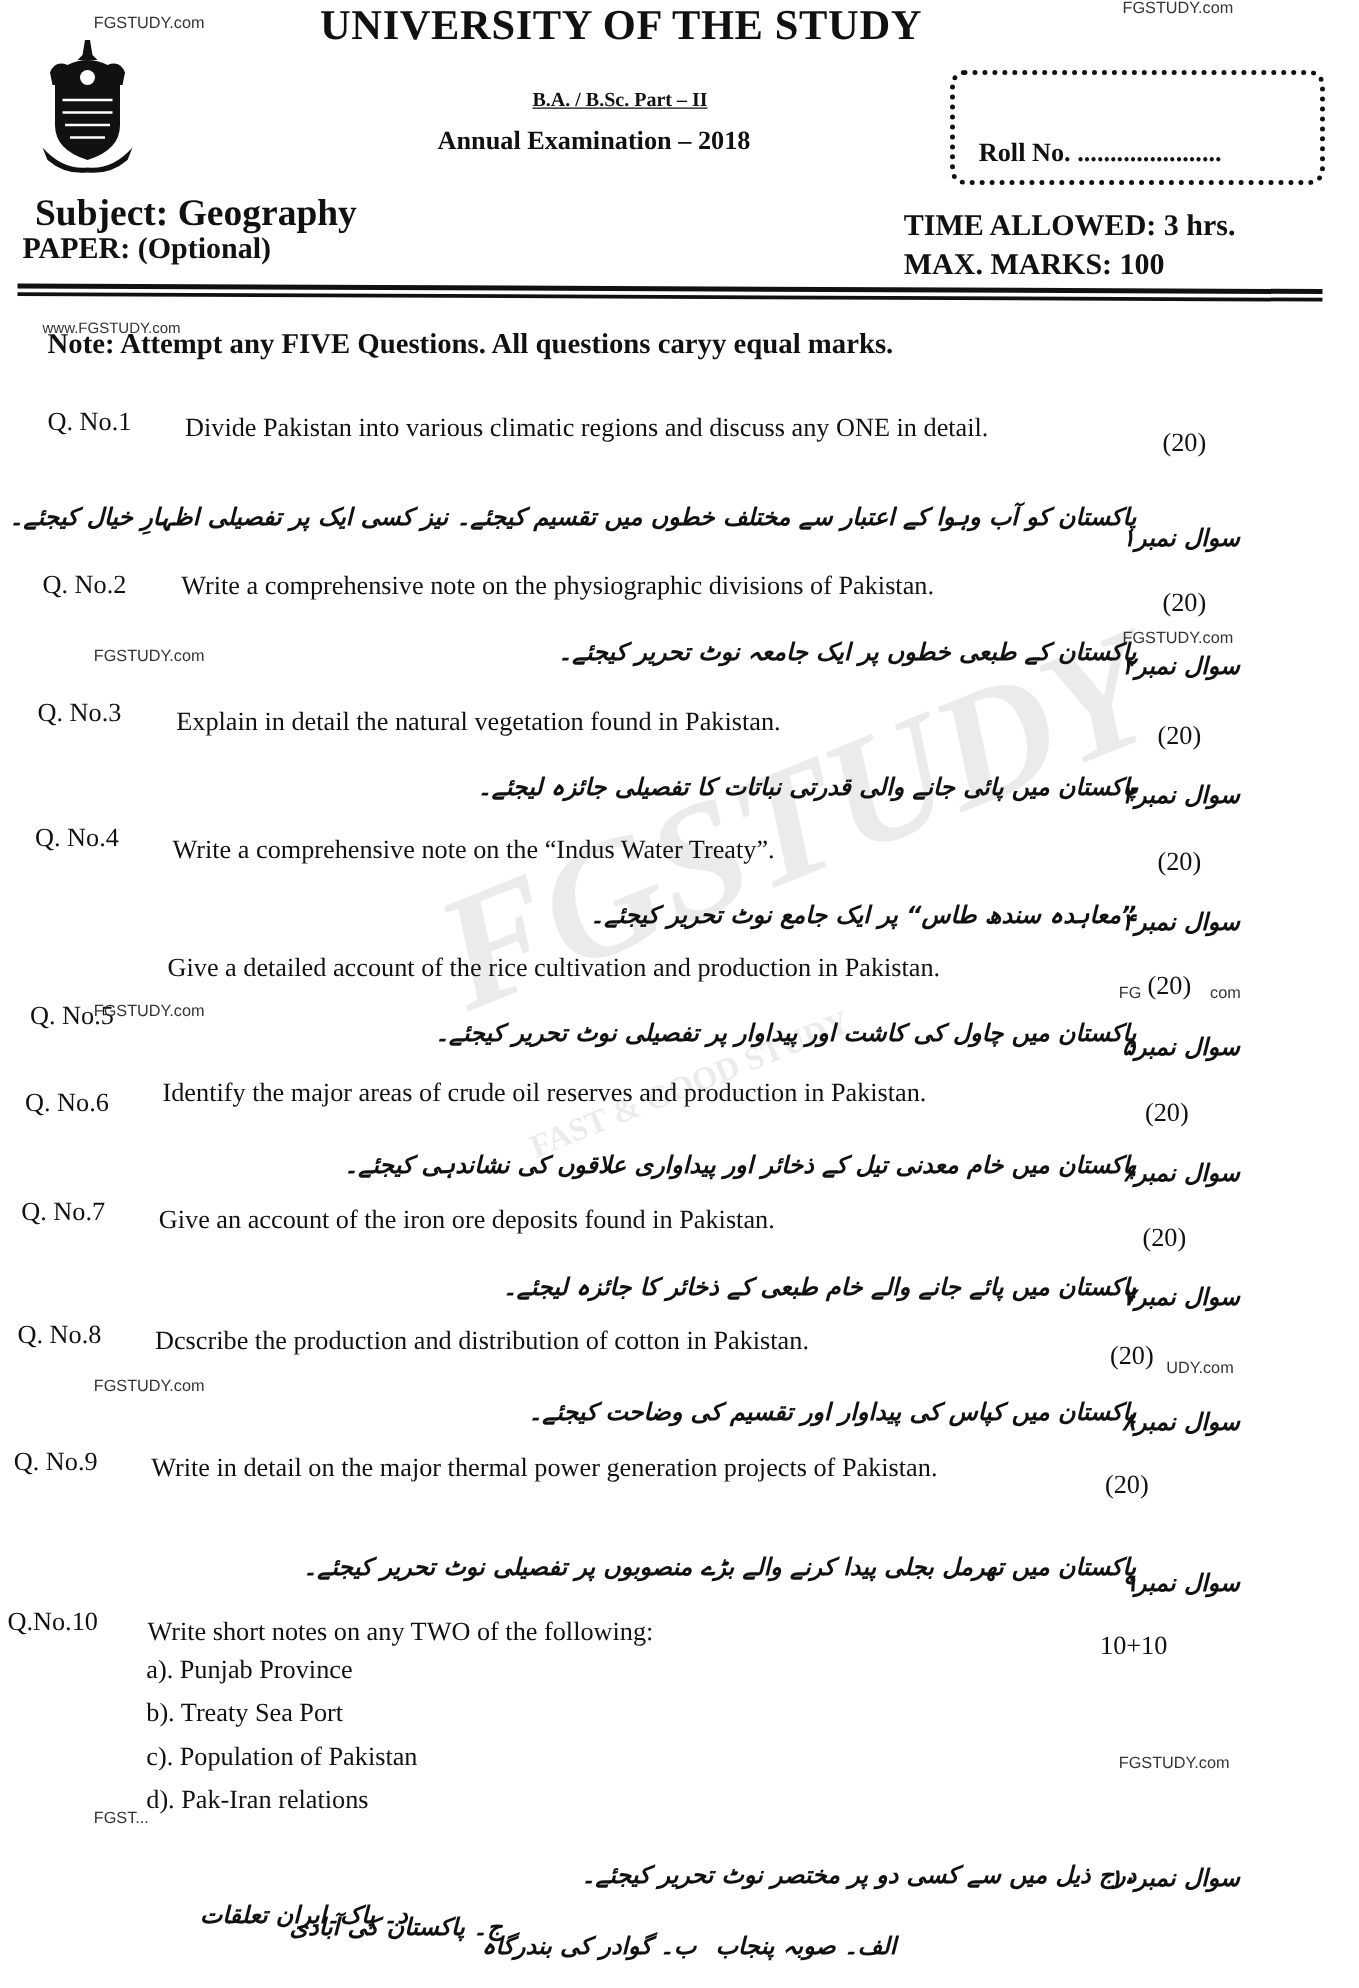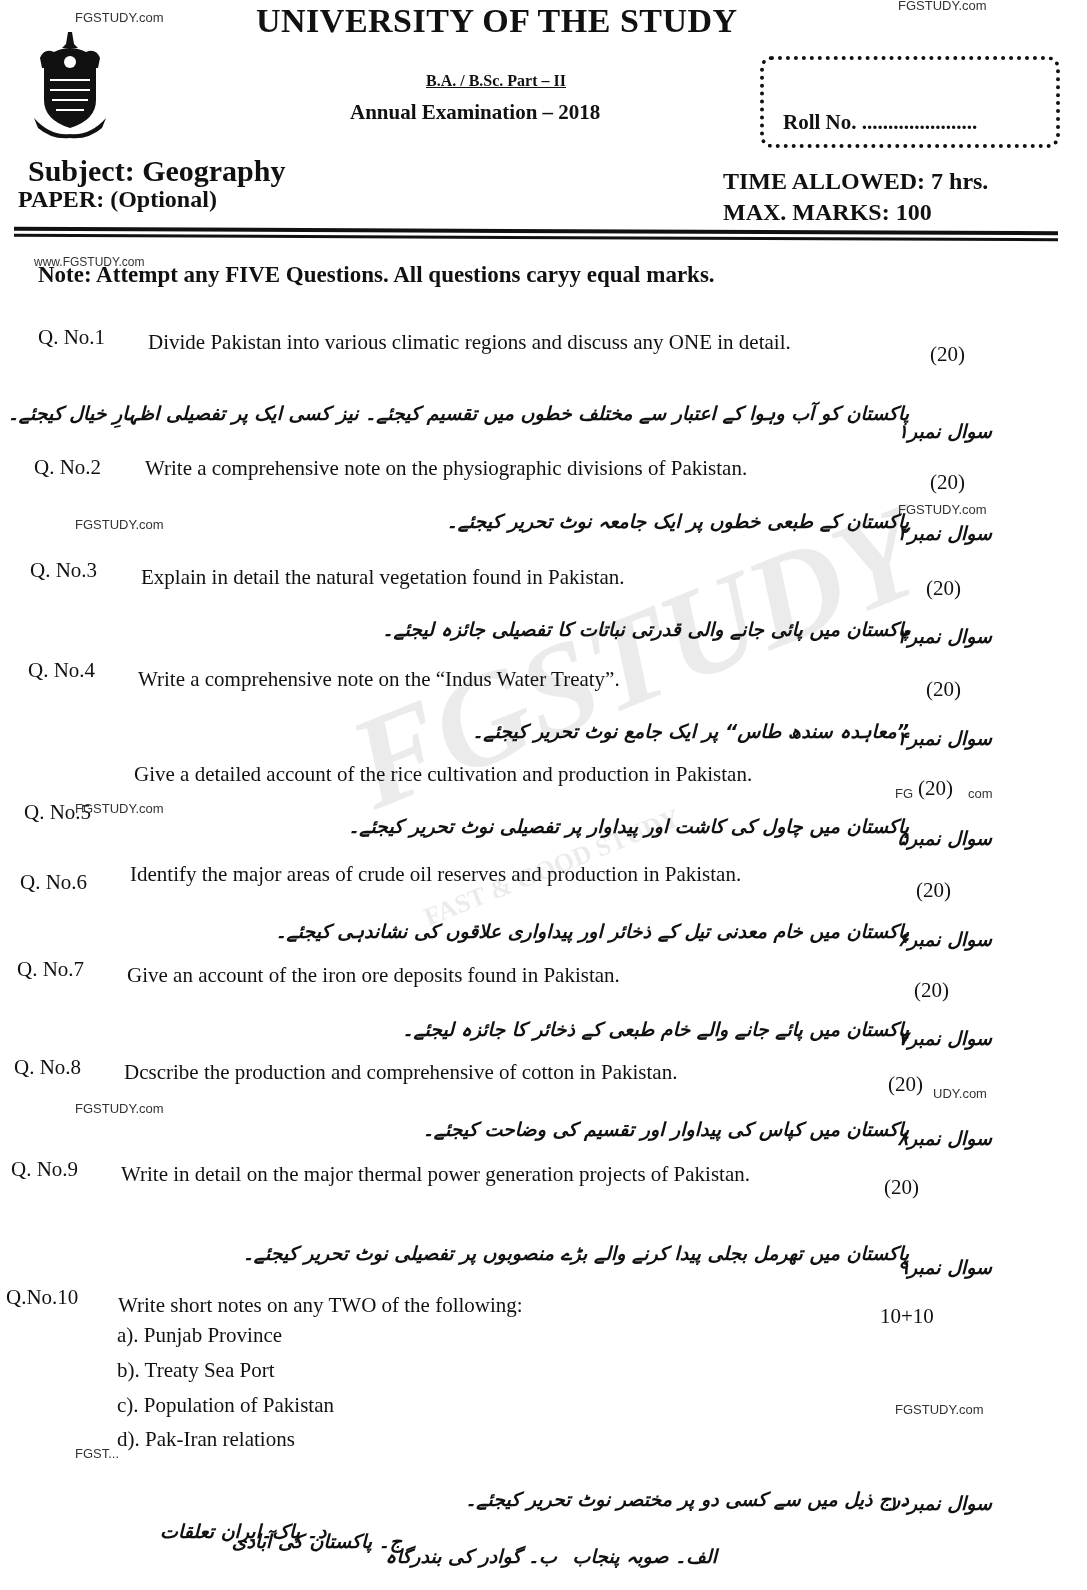--- a/index.html
+++ b/index.html
@@ -45,21 +45,21 @@
 
 <div class="abs title" style="left:256px; top:2px;">UNIVERSITY OF THE STUDY</div>
 <div class="abs bold" style="left:385px; top:72px; font-size:16px; text-decoration:underline;margin-left:41px;">B.A. / B.Sc. Part – II</div>
 <div class="abs bold" style="left:350px; top:100px; font-size:21px;">Annual Examination – 2018</div>
 
 <div class="abs rollbox" style="left:760px; top:56px; width:292px; height:84px;"></div>
 <div class="abs bold" style="left:783px; top:110px; font-size:21px;">Roll No. ......................</div>
 
 <div class="abs bold" style="left:28px; top:154px; font-size:30px;">Subject: Geography</div>
 <div class="abs bold" style="left:18px; top:186px; font-size:24px;">PAPER: (Optional)</div>
-<div class="abs bold" style="left:723px; top:168px; font-size:24px;">TIME ALLOWED: 7 hrs.</div>
+<div class="abs bold" style="left:723px; top:168px; font-size:24px;">TIME ALLOWED: 3 hrs.</div>
 <div class="abs bold" style="left:723px; top:199px; font-size:24px;">MAX. MARKS: 100</div>
 
 <div class="abs rule" style="left:14px; top:229px; width:1044px; height:4px; transform:rotate(0.25deg);"></div>
 <div class="abs rule" style="left:14px; top:236px; width:1044px; height:3px; transform:rotate(0.25deg);"></div>
 
 <div class="abs wm" style="left:34px; top:255px; font-size:12px;">www.FGSTUDY.com</div>
 <div class="abs bold" style="left:38px; top:262px; font-size:23px;">Note: Attempt any FIVE Questions. All questions caryy equal marks.</div>
 
 <div class="abs q-num" style="left:38px; top:325px;">Q. No.1</div>
 <div class="abs q-text" style="left:148px; top:330px; width:745px; text-align:justify;">Divide Pakistan into various climatic regions and discuss any ONE in detail.</div>
@@ -102,21 +102,21 @@
 <div class="abs urdu-label" style="right:95px; top:928px;">سوال نمبر۶</div>
 <div class="abs urdu" style="right:178px; top:920px;">پاکستان میں خام معدنی تیل کے ذخائر اور پیداواری علاقوں کی نشاندہی کیجئے۔</div>
 
 <div class="abs q-num" style="left:17px; top:957px;">Q. No.7</div>
 <div class="abs q-text" style="left:127px; top:963px;">Give an account of the iron ore deposits found in Pakistan.</div>
 <div class="abs marks" style="left:914px; top:978px;">(20)</div>
 <div class="abs urdu-label" style="right:95px; top:1027px;">سوال نمبر۷</div>
 <div class="abs urdu" style="right:178px; top:1018px;">پاکستان میں پائے جانے والے خام طبعی کے ذخائر کا جائزہ لیجئے۔</div>
 
 <div class="abs q-num" style="left:14px; top:1055px;">Q. No.8</div>
-<div class="abs q-text" style="left:124px; top:1060px;">Dcscribe the production and comprehensive of cotton in Pakistan.</div>
+<div class="abs q-text" style="left:124px; top:1060px;">Dcscribe the production and distribution of cotton in Pakistan.</div>
 <div class="abs marks" style="left:888px; top:1072px;">(20)</div>
 <div class="abs wm" style="left:933px; top:1086px;">UDY.com</div>
 <div class="abs wm" style="left:75px; top:1101px;">FGSTUDY.com</div>
 <div class="abs urdu-label" style="right:95px; top:1127px;">سوال نمبر۸</div>
 <div class="abs urdu" style="right:178px; top:1118px;">پاکستان میں کپاس کی پیداوار اور تقسیم کی وضاحت کیجئے۔</div>
 
 <div class="abs q-num" style="left:11px; top:1157px;">Q. No.9</div>
 <div class="abs q-text" style="left:121px; top:1162px; width:742px; text-align:justify;">Write in detail on  the major thermal power generation projects of Pakistan.</div>
 <div class="abs marks" style="left:884px; top:1175px;">(20)</div>
 <div class="abs urdu-label" style="right:95px; top:1256px;">سوال نمبر۹</div>

